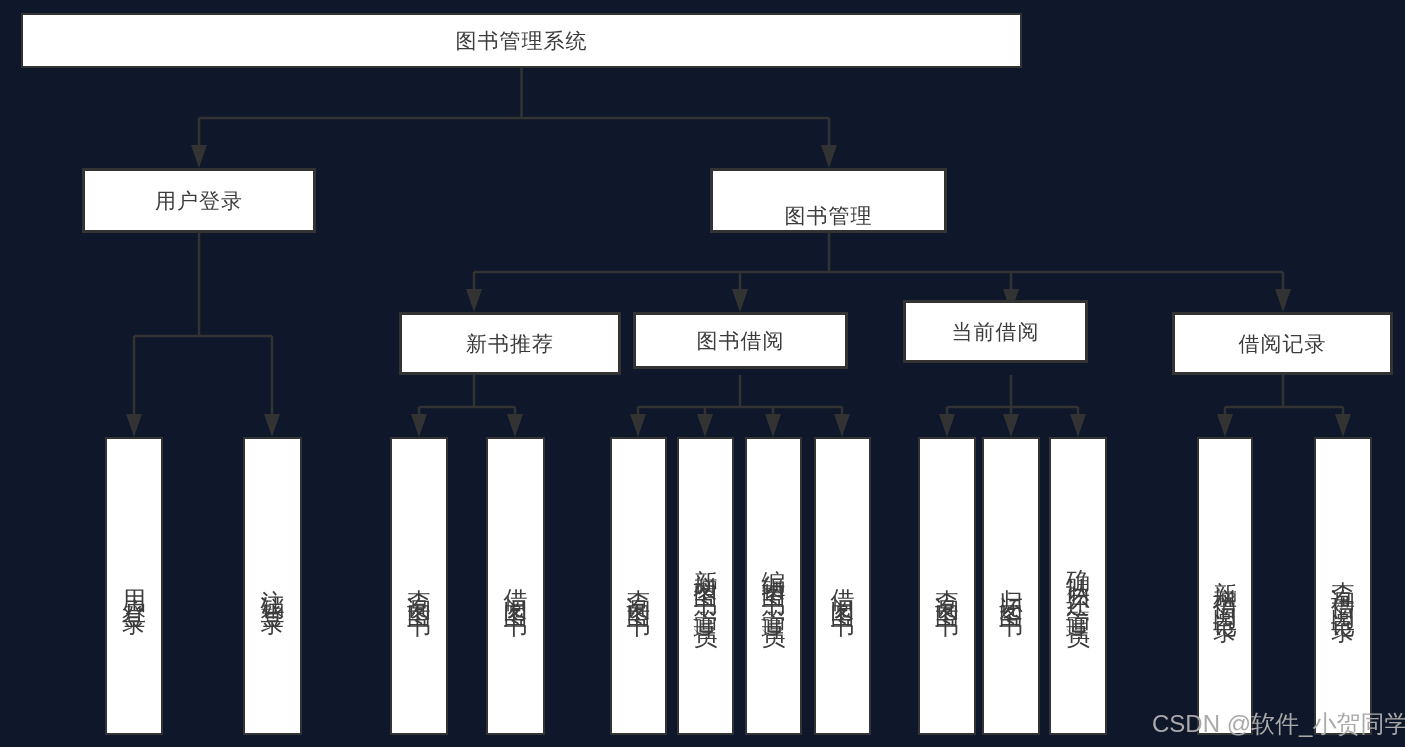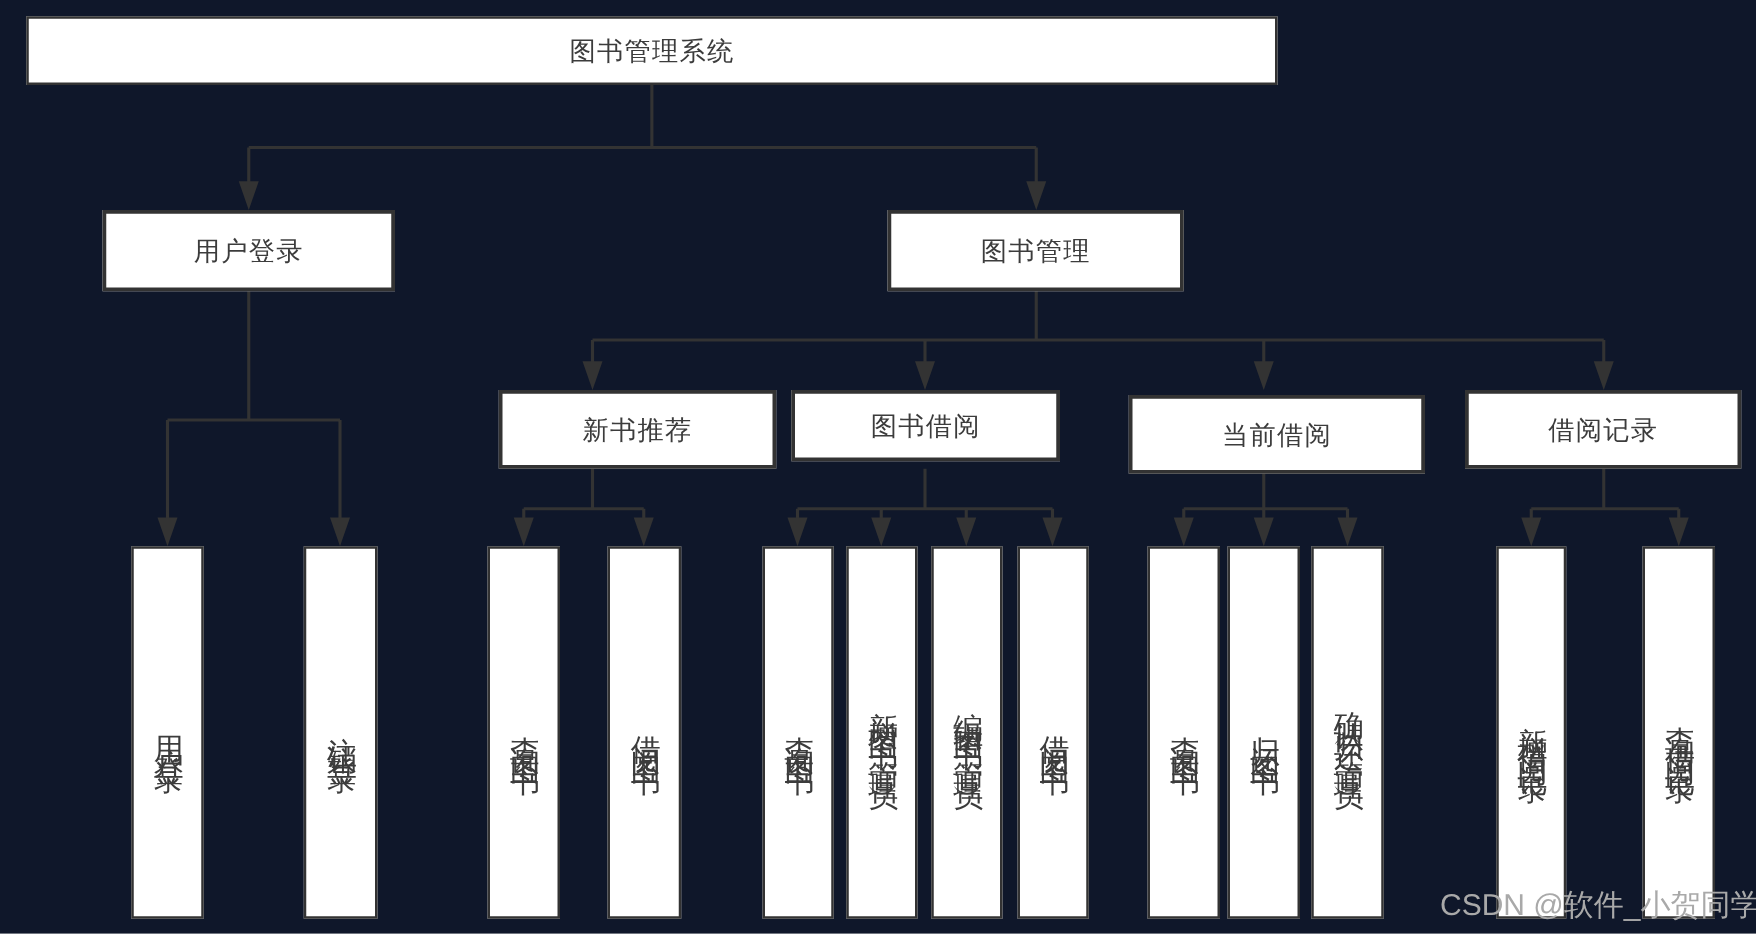--- a/index.html
+++ b/index.html
@@ -96,31 +96,31 @@
     </g>
   </svg>
 
   <div class="box h root" style="left:21px;top:13px;width:1001px;height:55px;">
     <span>图书管理系统</span>
   </div>
 
   <div class="box h" style="left:82px;top:168px;width:234px;height:65px;">
     <span>用户登录</span>
   </div>
-  <div class="box h" style="left:710px;top:168px;width:237px;height:65px;">
+  <div class="box h" style="left:710px;top:168px;width:237px;height:65px;align-items:flex-end;">
     <span>图书管理</span>
   </div>
 
   <div class="box h" style="left:363px;top:312px;width:222px;height:63px;margin-left:36px;">
     <span>新书推荐</span>
   </div>
   <div class="box h" style="left:633px;top:312px;width:215px;height:57px;">
     <span>图书借阅</span>
   </div>
-  <div class="box h" style="left:903px;top:316px;width:237px;height:63px;text-align:right;">
+  <div class="box h" style="left:903px;top:300px;width:185px;height:63px;text-align:right;">
     <span>当前借阅</span>
   </div>
   <div class="box h" style="left:1172px;top:312px;width:221px;height:63px;">
     <span>借阅记录</span>
   </div>
 
   <div class="box leaf" style="left:105px;top:437px;width:58px;height:298px;">
     <span>用户登录</span>
   </div>
   <div class="box leaf" style="left:243px;top:437px;width:59px;height:298px;">

